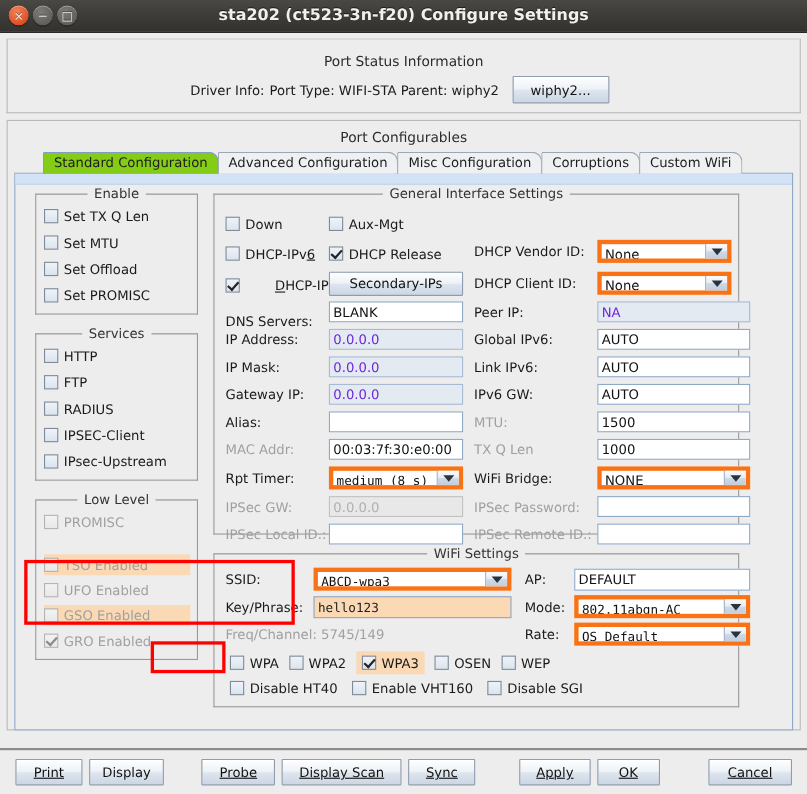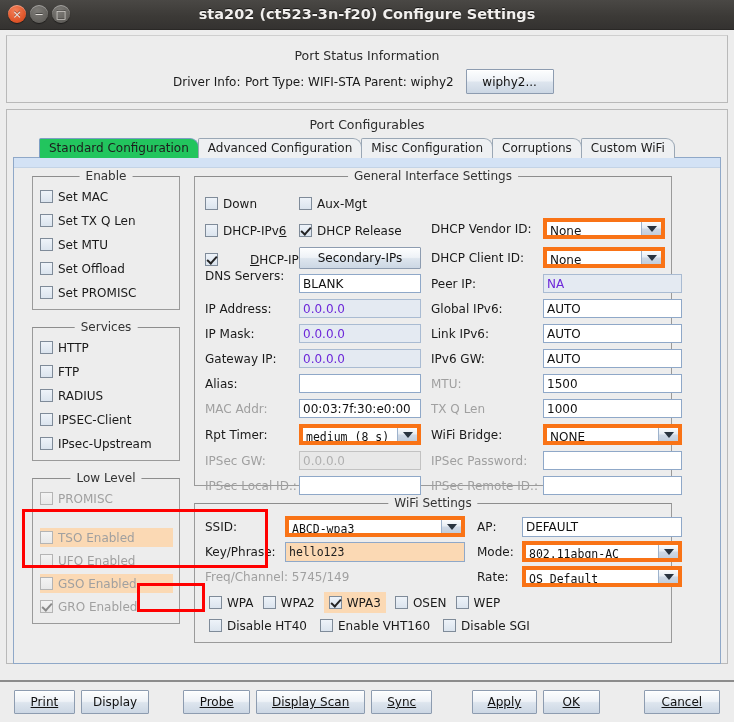--- a/index.html
+++ b/index.html
@@ -100,21 +100,21 @@
 
   .statline{display:flex;align-items:center;font-size:12px;margin-top:7px;}
 
   .configurables{margin:6px 6px 0 6px;position:relative;}
   .tabstrip{display:flex;align-items:flex-end;height:20px;padding-left:26px;position:relative;z-index:2;}
   .tab{
     box-sizing:border-box;height:20px;line-height:18px;padding:0 9px;font-size:12px;color:#1d1d1d;
     border:1px solid #9aa7b5;border-bottom:none;background:#eef0f2;
     border-radius:2px 9px 0 0;margin-right:-1px;
   }
-  .tab.active{background:#22c55e;border-color:#7e9ec4;}
+  .tab.active{background:#84cc16;border-color:#7e9ec4;}
   .tabpanel{
     border:1px solid #8fa8c8;background:#ededed;position:relative;margin-top:-1px;
     padding:0;height:507px;box-sizing:border-box;
   }
   .tabpanel .topstrip{height:9px;background:#d3e2f5;border-bottom:1px solid #c3d3e6;}
 
   .bottombar{
     margin-top:auto;border-top:2px solid #8c8c8c;background:#ededed;
     height:42px;display:flex;align-items:center;padding:0 14px;box-sizing:border-box;
   }
@@ -165,24 +165,20 @@
           <div class="tab">Custom WiFi</div>
         </div>
 
         <div class="tabpanel">
           <div class="topstrip"></div>
 
           <div style="position:absolute;left:18px;top:18px;width:148px;">
 
             <div class="group legend-left" style="padding:10px 6px 7px 7px;">
               <div class="legend" style="left:50%;transform:translateX(-50%);">Enable</div>
-              <div class="cbrow" style="margin-bottom:5px;">
-                  <span class="cb"></span>
-                  <span class="lbl">Set MAC</span>
-                </div>
               <div class="cbrow" style="margin-bottom:5px;align-items:center;">
                   <span class="cb"></span>
                   <span class="lbl">Set TX Q Len</span>
                 </div>
               <div class="cbrow" style="margin-bottom:5px;">
                   <span class="cb"></span>
                   <span class="lbl">Set MTU</span>
                 </div>
               <div class="cbrow" style="margin-bottom:5px;">
                   <span class="cb"></span>
@@ -277,21 +273,21 @@
               </div>
             <div class="btn" style="position:absolute;left:104px;top:70px;width:122px;height:22px;">Secondary-IPs</div>
             <div style="position:absolute;left:236px;top:74px;" class="lbl">DHCP Client ID:</div>
             <div class="combo mono2" style="position:absolute;left:348px;top:70px;width:122px;">
               <div class="cval">None</div>
               <div class="carrow">
                   <i></i>
                 </div>
             </div>
 
-            <div style="position:absolute;left:10px;top:92px;" class="lbl">DNS Servers:</div>
+            <div style="position:absolute;left:10px;top:108px;" class="lbl">DNS Servers:</div>
             <input class="tf sans" style="position: absolute; left: 104px; top: 97px; width: 122px;" value="BLANK">
             <div style="position:absolute;left:236px;top:100px;" class="lbl">Peer IP:</div>
             <input class="tf sans ro" readonly="" style="position: absolute; left: 348px; top: 97px; width: 139px;" value="NA">
 
             <div style="position:absolute;left:10px;top:125px;" class="lbl">IP Address:</div>
             <input class="tf sans ro" readonly="" style="position: absolute; left: 104px; top: 122px; width: 122px;" value="0.0.0.0">
             <div style="position:absolute;left:236px;top:125px;" class="lbl">Global IPv6:</div>
             <input class="tf sans" style="position: absolute; left: 348px; top: 122px; width: 139px;" value="AUTO">
 
             <div style="position:absolute;left:10px;top:150px;" class="lbl">IP Mask:</div>

